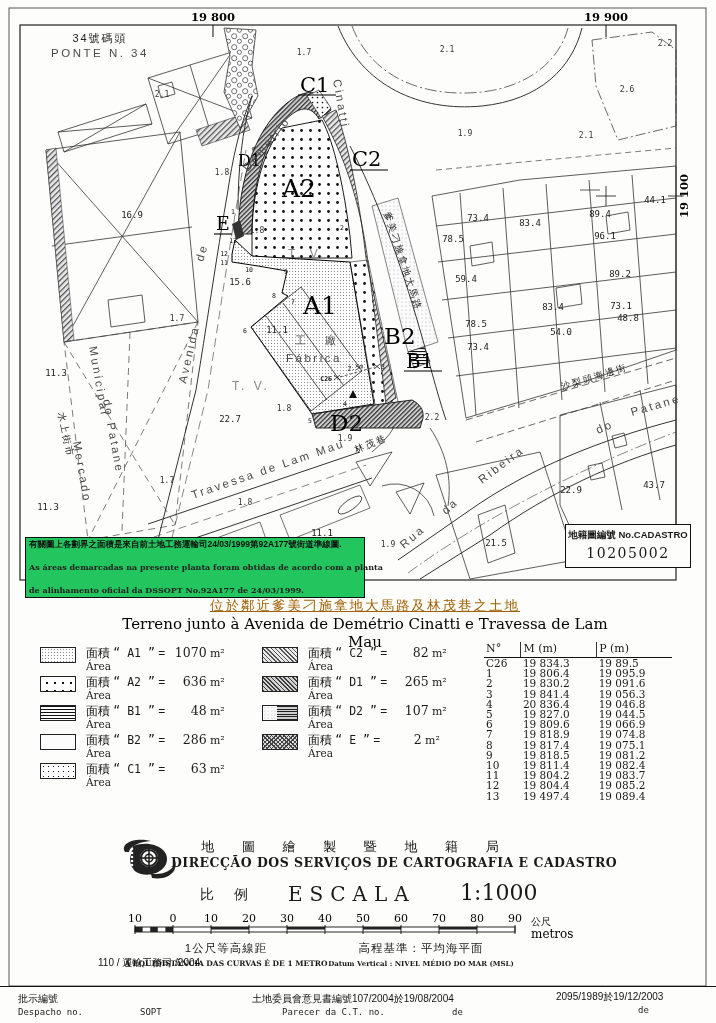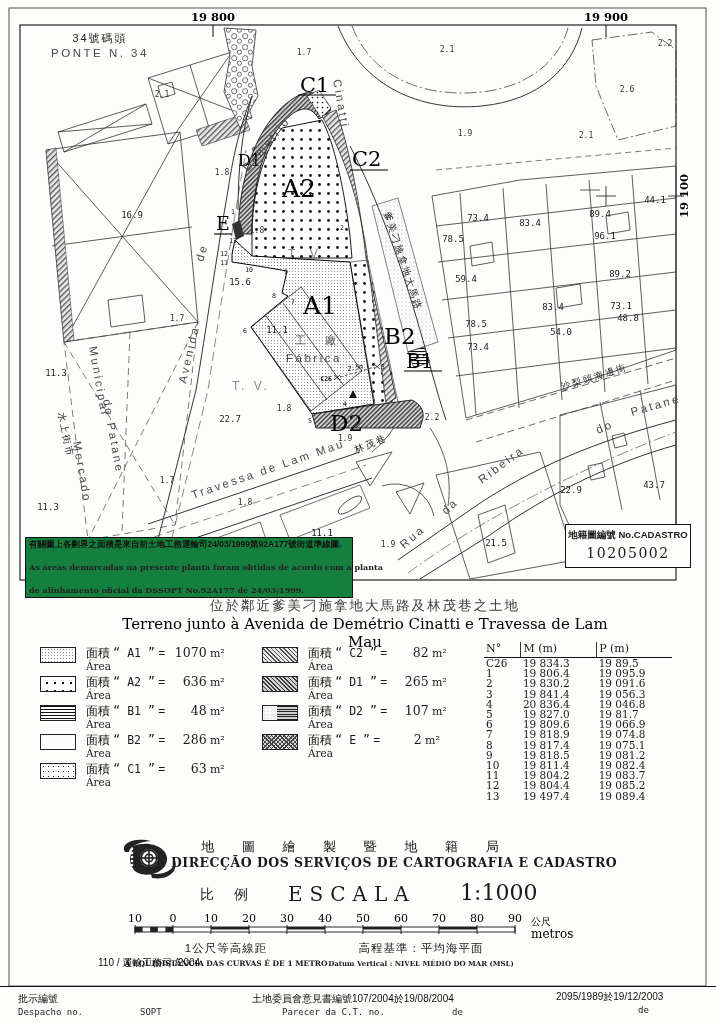--- a/index.html
+++ b/index.html
@@ -1,21 +1,21 @@
 <!DOCTYPE html>
 <html><head>
 <meta charset="utf-8">
 <style>
   html,body{margin:0;padding:0;background:#e8e8e6;}
   .sheet{position:relative;width:716px;height:1023px;background:#fdfdfb;overflow:hidden;
          font-family:"Liberation Sans",sans-serif;color:#1a1a1a;}
   .sheet svg{position:absolute;left:0;top:0;}
   .abs{position:absolute;}
   
-  .title-zh{left:165px;top:597px;width:400px;text-align:center;font-size:13.5px;letter-spacing:2px;color:#404040;}
+  .title-zh{left:165px;top:597px;width:400px;text-align:center;font-size:13.5px;letter-spacing:2px;color:#a16207;text-decoration:underline;}
   .title-pt{left:110px;top:615px;width:510px;text-align:center;font-size:15px;font-family:"DejaVu Serif",serif;color:#000;}
   .legend-col{width:220px;}
   .lg-row{display:flex;align-items:flex-start;height:29px;}
   .sw{width:36px;height:16px;border:1px solid #222;box-sizing:border-box;margin-top:1px;flex:none;display:flex;}
   .lg-text{margin-left:10px;line-height:13px;}
   .lg-line1{white-space:nowrap;font-size:12px;}
   .lg-line1 .cjk{color:#111;}
   .lg-code{font-family:"DejaVu Sans Mono",monospace;font-size:11.5px;}
   .lg-val{display:inline-block;width:38px;text-align:right;font-family:"DejaVu Serif",serif;font-size:12.5px;}
   .lg-unit{font-family:"DejaVu Serif",serif;font-size:11px;margin-top:24px;}
@@ -38,21 +38,21 @@
   .coords td{font-size:10.5px;line-height:10.2px;padding:0 0 0 2px;white-space:nowrap;}
   .agency-zh{left:156px;top:838px;width:400px;text-align:center;font-size:13px;letter-spacing:12px;color:#111;white-space:nowrap;}
   .agency-pt{left:171px;top:855px;width:400px;text-align:center;font-size:12.5px;font-weight:bold;font-family:"DejaVu Serif",serif;letter-spacing:0.5px;white-space:nowrap;}
   .esc-zh{left:200px;top:886px;font-size:14px;letter-spacing:8px;}
   .esc-word{left:288px;top:882px;font-size:20px;font-family:"DejaVu Serif",serif;letter-spacing:7px;}
   .esc-ratio{left:460px;top:880px;font-size:22px;font-family:"DejaVu Serif",serif;}
   .contour-zh{left:146px;top:941px;width:160px;text-align:center;font-size:11.5px;letter-spacing:1px;}
   .contour-pt{left:86px;top:959px;width:280px;text-align:center;font-size:7.5px;font-weight:bold;font-family:"DejaVu Serif",serif;}
   .datum-zh{left:336px;top:941px;width:170px;text-align:center;font-size:11.5px;letter-spacing:1px;}
   .datum-pt{left:306px;top:959px;width:230px;text-align:center;font-size:7px;font-weight:bold;font-family:"DejaVu Serif",serif;}
-  .note-box{left:25px;top:537px;width:318px;border:1px solid #111;background:#15803d;padding:1px 5px 2px 3px;}
+  .note-box{left:25px;top:537px;width:318px;border:1px solid #111;background:#22c55e;padding:1px 17px 2px 3px;}
   .note-zh{font-size:8.5px;font-weight:bold;white-space:nowrap;line-height:11px;color:#111;}
   .note-pt{font-size:8px;font-weight:bold;font-family:"DejaVu Serif",serif;line-height:10.5px;color:#222;white-space:nowrap;margin-top:12px;}
   .cad-box{left:565px;top:524px;width:124px;height:42px;border:1.5px solid #111;background:#fdfdfb;text-align:center;}
   .cad-label{font-size:9.5px;font-weight:bold;margin-top:4px;white-space:nowrap;}
   .cad-no{font-size:14px;font-family:"DejaVu Serif",serif;letter-spacing:1.5px;margin-top:3px;}
   .footer-line{left:0;top:986px;width:716px;border-top:1.5px solid #111;}
   .f-zh{font-size:10px;color:#111;white-space:nowrap;}
   .f-lat{font-size:9px;font-family:"DejaVu Sans Mono",monospace;color:#222;white-space:nowrap;}
   
   .mono9{font-family:"DejaVu Sans Mono",monospace;font-size:9px;fill:#222;}
@@ -487,21 +487,21 @@
           <td>19 056.3</td>
         </tr>
     <tr>
           <td>4</td>
           <td>20 836.4</td>
           <td>19 046.8</td>
         </tr>
     <tr>
           <td>5</td>
           <td>19 827.0</td>
-          <td>19 81.7</td>
+          <td>19 044.5</td>
         </tr>
     <tr>
           <td>6</td>
           <td>19 809.6</td>
           <td>19 066.9</td>
         </tr>
     <tr>
           <td>7</td>
           <td>19 818.9</td>
           <td>19 074.8</td>

